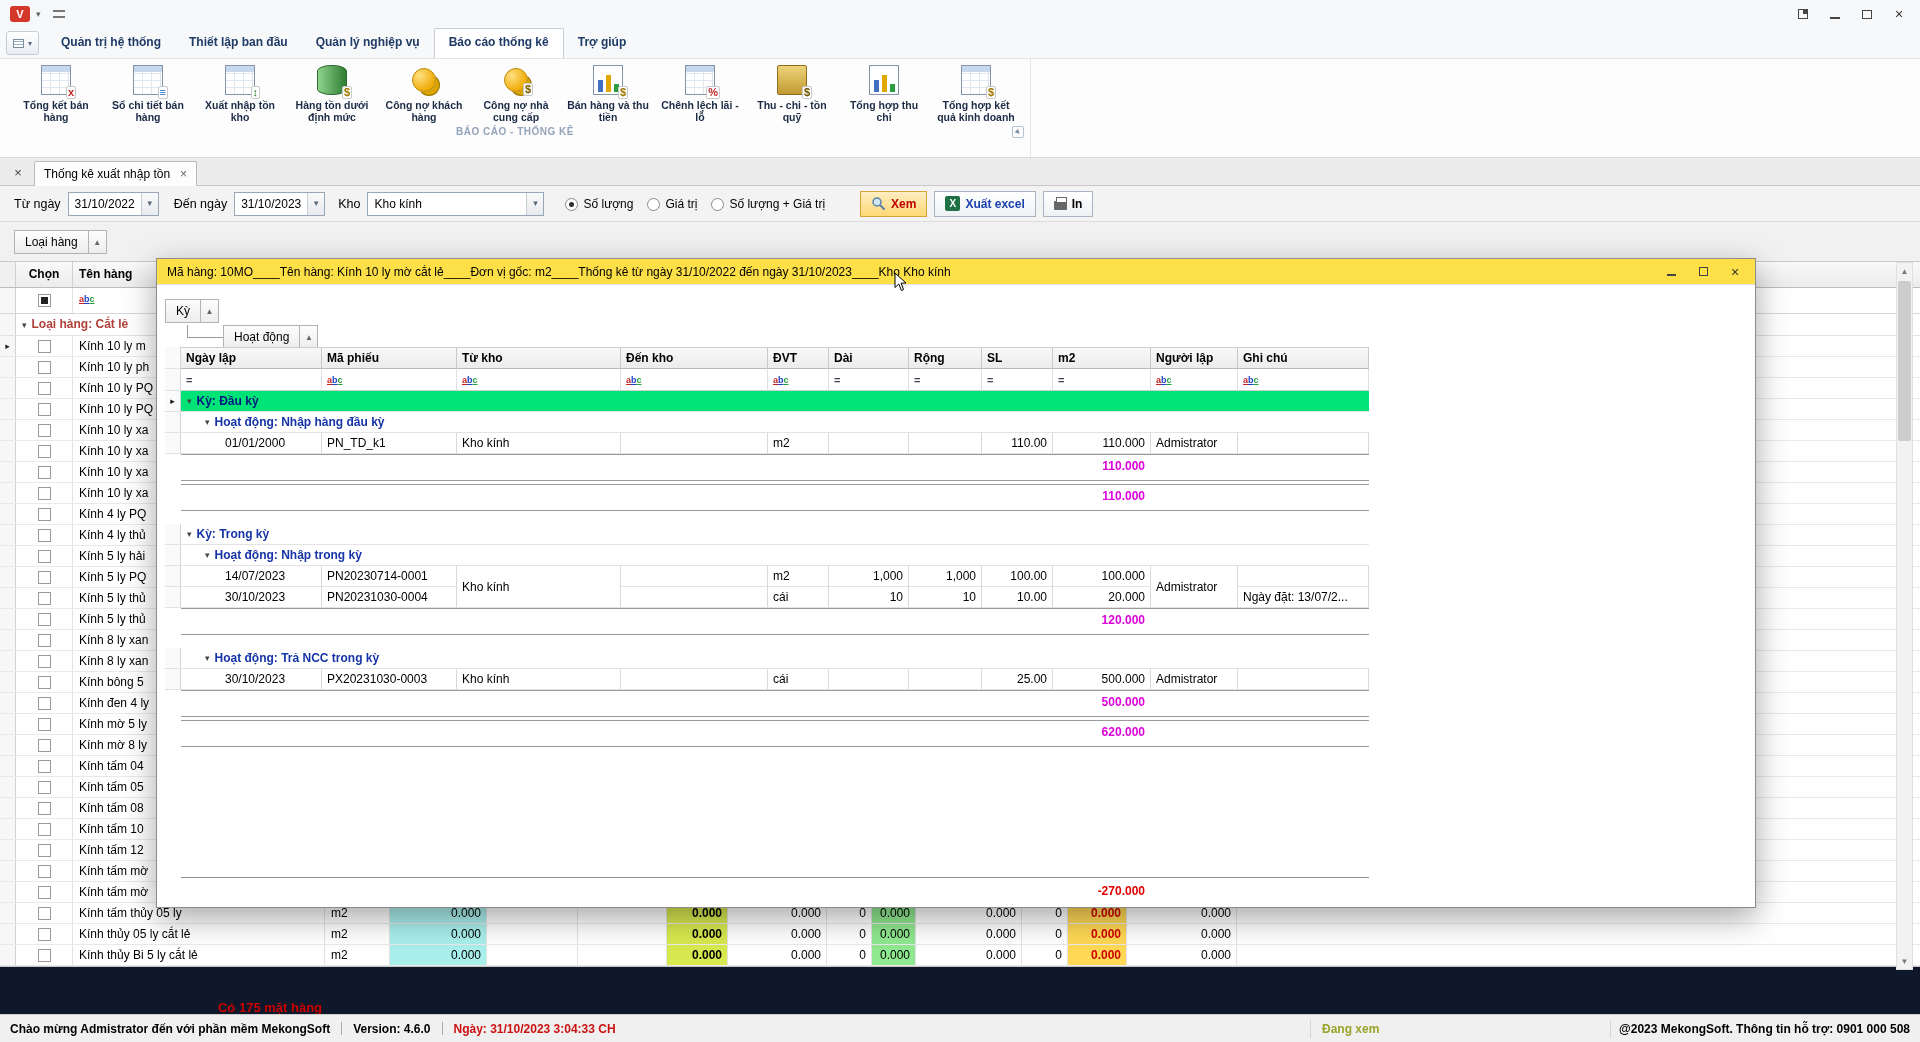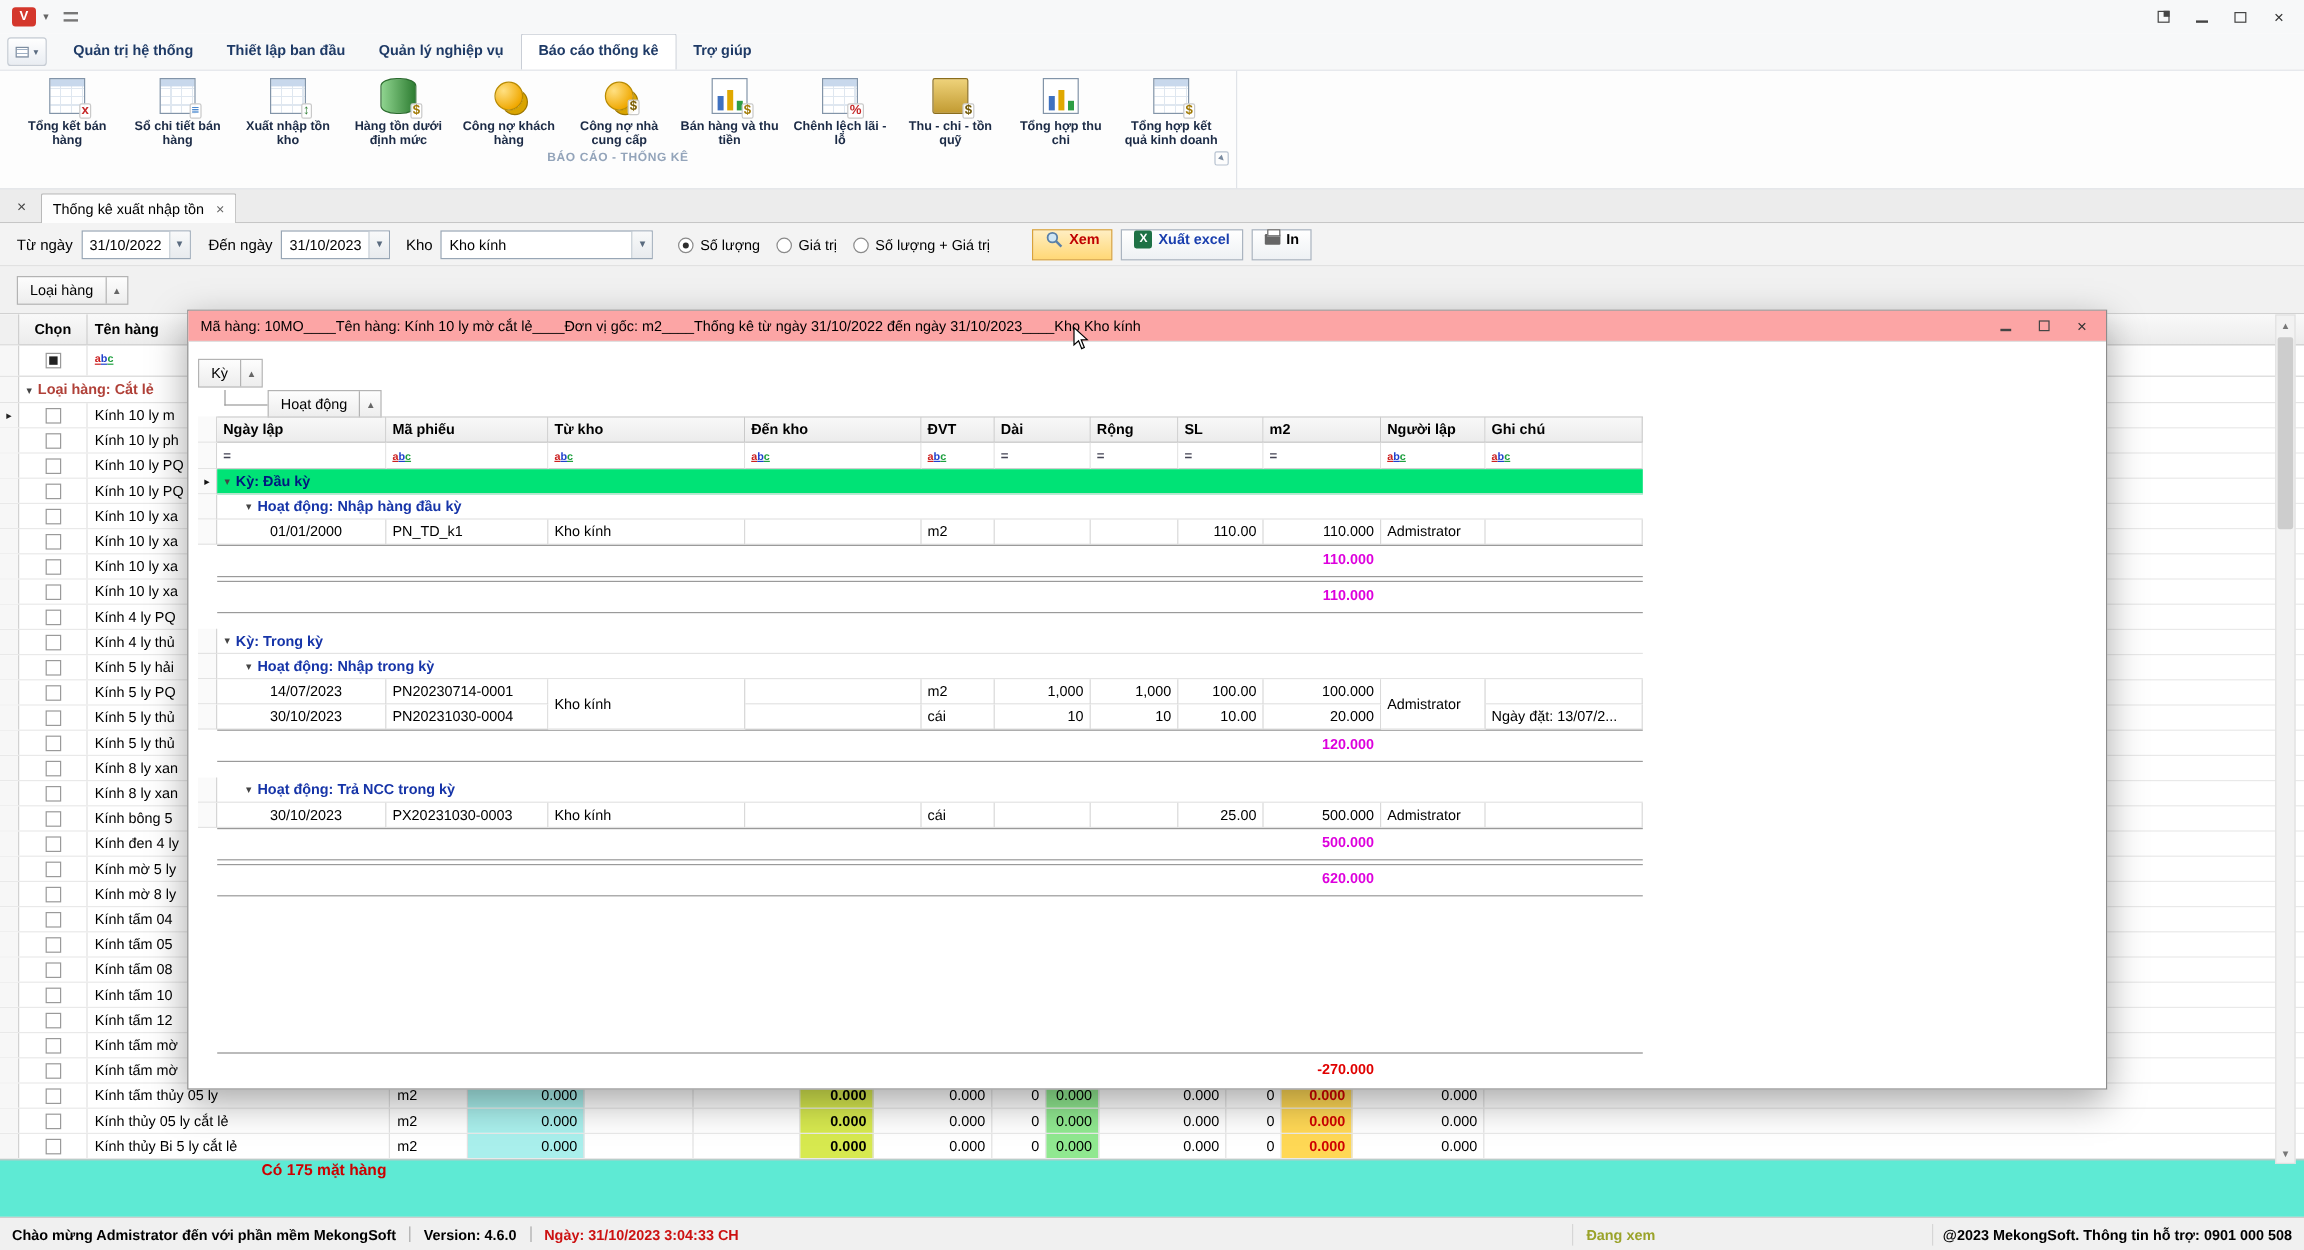--- a/index.html
+++ b/index.html
@@ -53,21 +53,21 @@
 
 
 .filterbar{position:absolute;left:0;top:186px;width:100%;height:36px;background:#f3f3f3;border-bottom:1px solid #dcdcdc;display:flex;align-items:center;padding-left:14px;gap:7px}
 .flabel{font-size:12.5px}
 .combo{display:flex;height:24px;border:1px solid #98a6b5;background:#fff}
 .combo-text{padding:0 6px;line-height:22px;min-width:66px}
 .combo-btn{width:17px;border-left:1px solid #c4ccd4;background:linear-gradient(#f8f9fa,#e8ebee);color:#5a6b7f;font-size:8px;display:flex;align-items:center;justify-content:center}
 .radiolbl{display:flex;align-items:flex-end;gap:5px;margin-left:14px}
 .radio{width:13px;height:13px;border-radius:50%;border:1px solid #8a8a8a;background:#fff;flex:none}
 .radio.on::after{content:"";display:block;width:5px;height:5px;border-radius:50%;background:#2d2d2d;margin:3px}
-.fbtn{height:26px;display:flex;gap:5px;padding:0 10px;border:1px solid #aab4c0;background:linear-gradient(#ffffff,#eef1f4);font-weight:bold}
+.fbtn{height:26px;display:flex;align-items:center;gap:5px;padding:0 10px;border:1px solid #aab4c0;background:linear-gradient(#ffffff,#eef1f4);font-weight:bold}
 .fbtn.xem{margin-left:28px;border:1px solid #d9a23a;background:linear-gradient(#ffeec2,#ffd876);color:#c00000}
 .fbtn.excel{color:#1a3fae}
 .xl-ic{width:15px;height:15px;background:#1e7145;color:#fff;border-radius:2px;font-size:10px;font-weight:bold;display:flex;align-items:center;justify-content:center}
 .prn{width:13px;height:9px;background:#666;border-radius:1px;position:relative;margin-top:3px}
 .prn::before{content:"";position:absolute;left:2px;top:-4px;width:9px;height:4px;background:#fff;border:1px solid #666}
 
 
 .groupband{position:absolute;left:0;top:222px;width:100%;height:40px;background:#f1f1f1;border-bottom:1px solid #c9c9c9}
 .gbtn{display:inline-flex;height:24px;border:1px solid #b3b3b3;background:linear-gradient(#fdfdfd,#ededed);align-items:stretch;position:absolute}
 .gbtn>span:first-child{padding:0 10px;line-height:22px;white-space:nowrap}
@@ -96,32 +96,32 @@
 .f-abc{font-size:9px;font-weight:bold}
 .f-abc .fa{color:#cc2020;text-decoration:underline}
 .f-abc .fb{color:#2040cc;text-decoration:underline}
 .f-abc .fc{color:#20a040;text-decoration:underline}
 .f-eq{font-weight:bold;color:#445;font-size:11px}
 .bcell{flex:none;border-right:1px solid #e2e2e2;text-align:right;padding:0 5px;line-height:20px;white-space:nowrap;overflow:hidden}
 .bcell.cyan{background:#a9efec}
 .bcell.lime{background:#d7e94f;font-weight:bold}
 .bcell.green{background:#90e890}
 .bcell.yellow{background:#ffd855;color:#cf0000;font-weight:bold}
-.countrow{height:50px;flex:none;background:#5eead4;border-top:1px solid #c6c6c6;border-bottom:1px solid #dcdcdc;display:flex;align-items:flex-start}
+.countrow{height:50px;flex:none;background:#0f172a;border-top:1px solid #c6c6c6;border-bottom:1px solid #dcdcdc;display:flex;align-items:flex-end}
 .counttext{width:540px;text-align:center;color:#cc0000;font-weight:bold;font-size:13px}
 .hstrip{flex:1;background:#f5f5f5}
 
 .vsb{position:absolute;right:7px;top:0;width:17px;height:708px;background:#f2f2f2;border:1px solid #e0e0e0}
 .vsb .arr{height:16px;display:flex;align-items:center;justify-content:center;font-size:8px;color:#777}
 .vsb .arr.dn{position:absolute;bottom:0;left:0;right:0}
 .vsb .thumb{position:absolute;left:1px;right:1px;top:18px;height:160px;background:#cdcdcd;border-radius:2px}
 
 
 .modal{position:absolute;left:156px;top:258px;width:1600px;height:650px;background:#fff;border:1px solid #8c8c8c;box-shadow:0 10px 30px rgba(0,0,0,.35);z-index:40}
-.m-title{height:26px;border-bottom:1px solid #e0e0e0;display:flex;align-items:center;background:#fca5a5}
+.m-title{height:26px;border-bottom:1px solid #e0e0e0;display:flex;align-items:center;background:#fde047}
 .m-title-text{padding-left:10px;white-space:nowrap;overflow:hidden}
 .m-btns{margin-left:auto;display:flex;margin-right:4px}
 .mwb{width:32px;height:22px;display:flex;align-items:center;justify-content:center;color:#333;font-size:14px}
 .ic-min2{width:9px;height:2px;background:#444;margin-top:7px}
 .ic-max2{width:9px;height:9px;border:1px solid #444}
 .m-grouppanel{position:relative;height:62px}
 .gconn{position:absolute;left:30px;top:40px;width:36px;height:13px;border-left:1px solid #9a9a9a;border-bottom:1px solid #9a9a9a}
 #m-grid{position:absolute;left:8px;top:88px;width:1204px}
 .m-hrow,.m-frow{display:flex}
 .m-ind{width:16px;flex:none;background:#fafafa;border-right:1px solid #d5d5d5;border-bottom:1px solid #e3e3e3;display:flex;align-items:center;justify-content:center;font-size:9px;color:#111}

